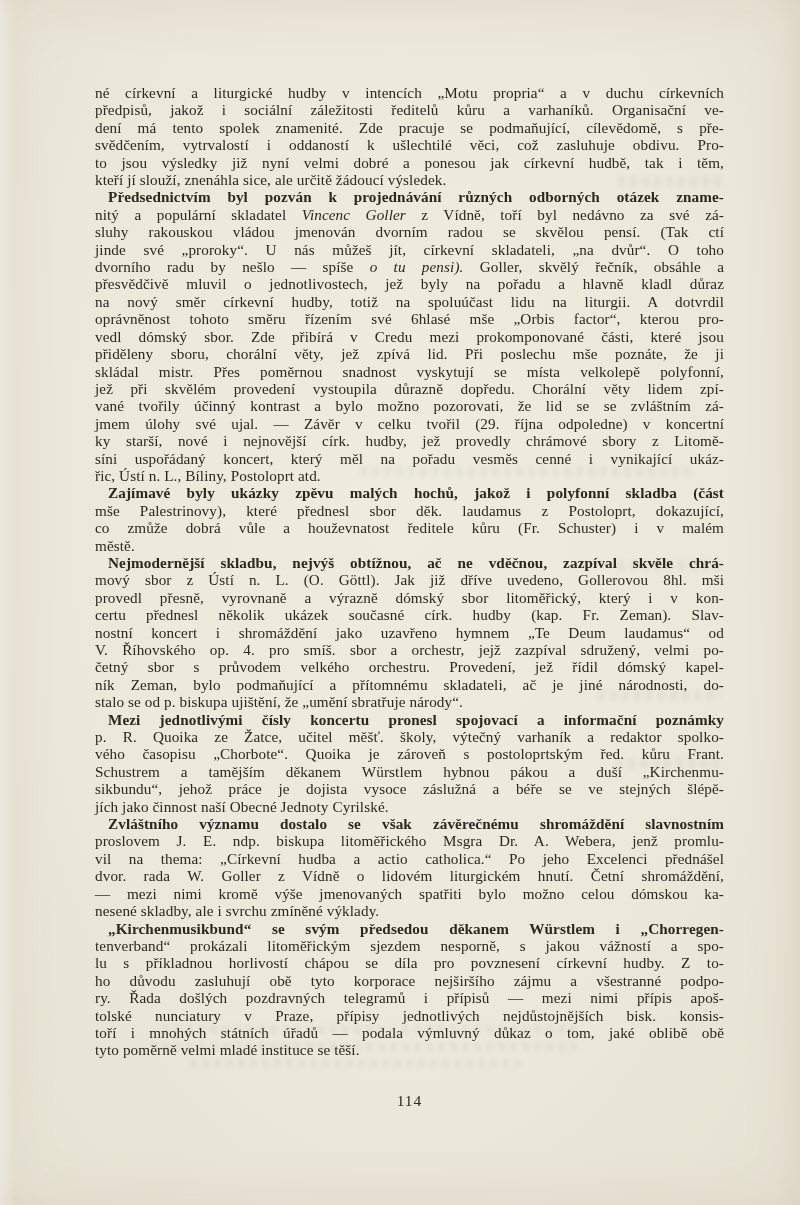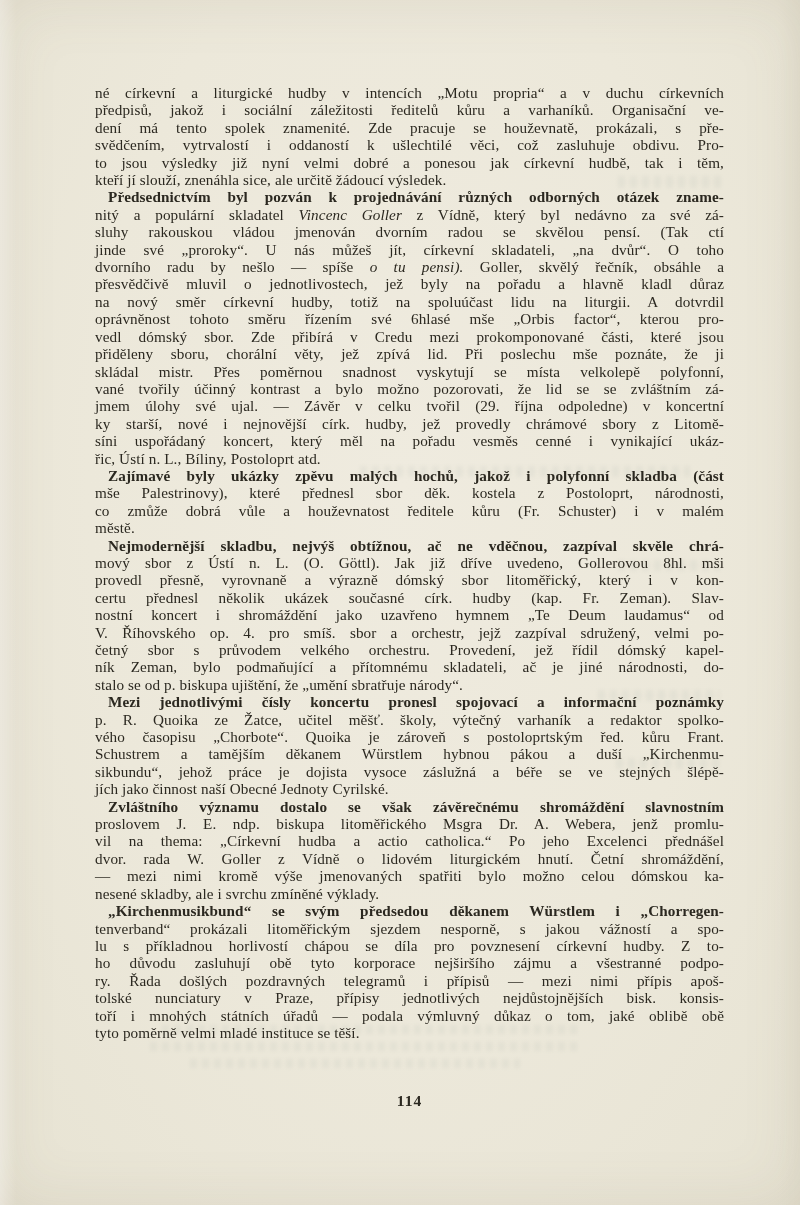--- a/index.html
+++ b/index.html
@@ -21,21 +21,21 @@
     font-size:15.2px;line-height:17.42px;height:17.42px;
     text-align:justify;text-align-last:justify;
     white-space:nowrap;overflow:visible;
     letter-spacing:0.1px;
   }
   .line.last{text-align-last:left;}
   .line.indent{text-indent:13px;font-weight:bold;}
   .it{font-style:italic;margin-top:35px;}
   .page-number{
     position:absolute;left:95px;top:1092px;width:629px;
-    text-align:center;font-size:15.5px;font-weight:700;
+    text-align:center;font-size:15.5px;font-weight:400;
     color:var(--ink,#2b2820);letter-spacing:1px;
   }
   
   .ghost{
     position:absolute;filter:blur(2.2px);opacity:.45;pointer-events:none;
     background:repeating-linear-gradient(90deg,
       rgba(125,140,135,.18) 0 7px, rgba(125,140,135,0) 7px 12px);
   }
   .g1{left:618px;top:176px;width:104px;height:12px;}
   .g2{left:360px;top:466px;width:330px;height:11px;}
@@ -62,46 +62,47 @@
   <div class="ghost g4"></div>
   <div class="ghost g5"></div>
   <div class="ghost g6"></div>
   <div class="ghost g7"></div>
   <div class="ghost g8"></div>
 
   <main class="text-block">
       <div class="para">
         <div class="line">né církevní a liturgické hudby v intencích „Motu propria“ a v duchu církevních</div>
         <div class="line">předpisů, jakož i sociální záležitosti ředitelů kůru a varhaníků. Organisační ve-</div>
-        <div class="line">dení má tento spolek znamenité. Zde pracuje se houževnatě, prokázali, s pře-</div>
+        <div class="line">dení má tento spolek znamenité. Zde pracuje se podmaňující, cílevědomě, s pře-</div>
         <div class="line">svědčením, vytrvalostí i oddaností k ušlechtilé věci, což zasluhuje obdivu. Pro-</div>
         <div class="line">to jsou výsledky již nyní velmi dobré a ponesou jak církevní hudbě, tak i těm,</div>
         <div class="line last">kteří jí slouží, znenáhla sice, ale určitě žádoucí výsledek.</div>
       </div>
       <div class="para">
         <div class="line indent">Předsednictvím byl pozván k projednávání různých odborných otázek zname-</div>
-        <div class="line"><span>nitý a populární skladatel </span><span class="it">Vincenc Goller</span><span> z Vídně, který byl nedávno za své zá-</span></div>
+        <div class="line"><span>nitý a populární skladatel </span><span class="it">Vincenc Goller</span><span> z Vídně, toří byl nedávno za své zá-</span></div>
         <div class="line">sluhy rakouskou vládou jmenován dvorním radou se skvělou pensí. (Tak ctí</div>
         <div class="line">jinde své „proroky“. U nás můžeš jít, církevní skladateli, „na dvůr“. O toho</div>
         <div class="line"><span>dvorního radu by nešlo — spíše </span><span class="it">o tu pensi).</span><span> Goller, skvělý řečník, obsáhle a</span></div>
         <div class="line">přesvědčivě mluvil o jednotlivostech, jež byly na pořadu a hlavně kladl důraz</div>
         <div class="line">na nový směr církevní hudby, totiž na spoluúčast lidu na liturgii. A dotvrdil</div>
         <div class="line">oprávněnost tohoto směru řízením své 6hlasé mše „Orbis factor“, kterou pro-</div>
         <div class="line">vedl dómský sbor. Zde přibírá v Credu mezi prokomponované části, které jsou</div>
         <div class="line">přiděleny sboru, chorální věty, jež zpívá lid. Při poslechu mše poznáte, že ji</div>
         <div class="line">skládal mistr. Přes poměrnou snadnost vyskytují se místa velkolepě polyfonní,</div>
+        <div class="line">jež při skvělém provedení vystoupila důrazně dopředu. Chorální věty lidem zpí-</div>
         <div class="line">vané tvořily účinný kontrast a bylo možno pozorovati, že lid se se zvláštním zá-</div>
         <div class="line">jmem úlohy své ujal. — Závěr v celku tvořil (29. října odpoledne) v koncertní</div>
         <div class="line">ky starší, nové i nejnovější círk. hudby, jež provedly chrámové sbory z Litomě-</div>
         <div class="line">síni uspořádaný koncert, který měl na pořadu vesměs cenné i vynikající ukáz-</div>
         <div class="line last">řic, Ústí n. L., Bíliny, Postoloprt atd.</div>
       </div>
       <div class="para">
         <div class="line indent">Zajímavé byly ukázky zpěvu malých hochů,  jakož i polyfonní skladba (část</div>
-        <div class="line">mše Palestrinovy), které přednesl sbor děk. kostela z Postoloprt, národnosti,</div>
+        <div class="line">mše Palestrinovy), které přednesl sbor děk. laudamus z Postoloprt, dokazující,</div>
         <div class="line">co zmůže dobrá vůle a houževnatost ředitele kůru (Fr. Schuster) i v malém</div>
         <div class="line last">městě.</div>
       </div>
       <div class="para">
         <div class="line indent">Nejmodernější skladbu, nejvýš obtížnou, ač ne vděčnou, zazpíval skvěle chrá-</div>
         <div class="line">mový sbor z Ústí n. L. (O. Göttl). Jak již dříve uvedeno, Gollerovou 8hl. mši</div>
         <div class="line">provedl přesně, vyrovnaně a výrazně dómský sbor litoměřický, který i v kon-</div>
         <div class="line">certu přednesl několik ukázek současné círk. hudby (kap. Fr. Zeman). Slav-</div>
         <div class="line">nostní koncert i shromáždění jako uzavřeno hymnem „Te Deum laudamus“ od</div>
         <div class="line">V. Říhovského op. 4. pro smíš. sbor a orchestr, jejž zazpíval sdružený, velmi po-</div>

